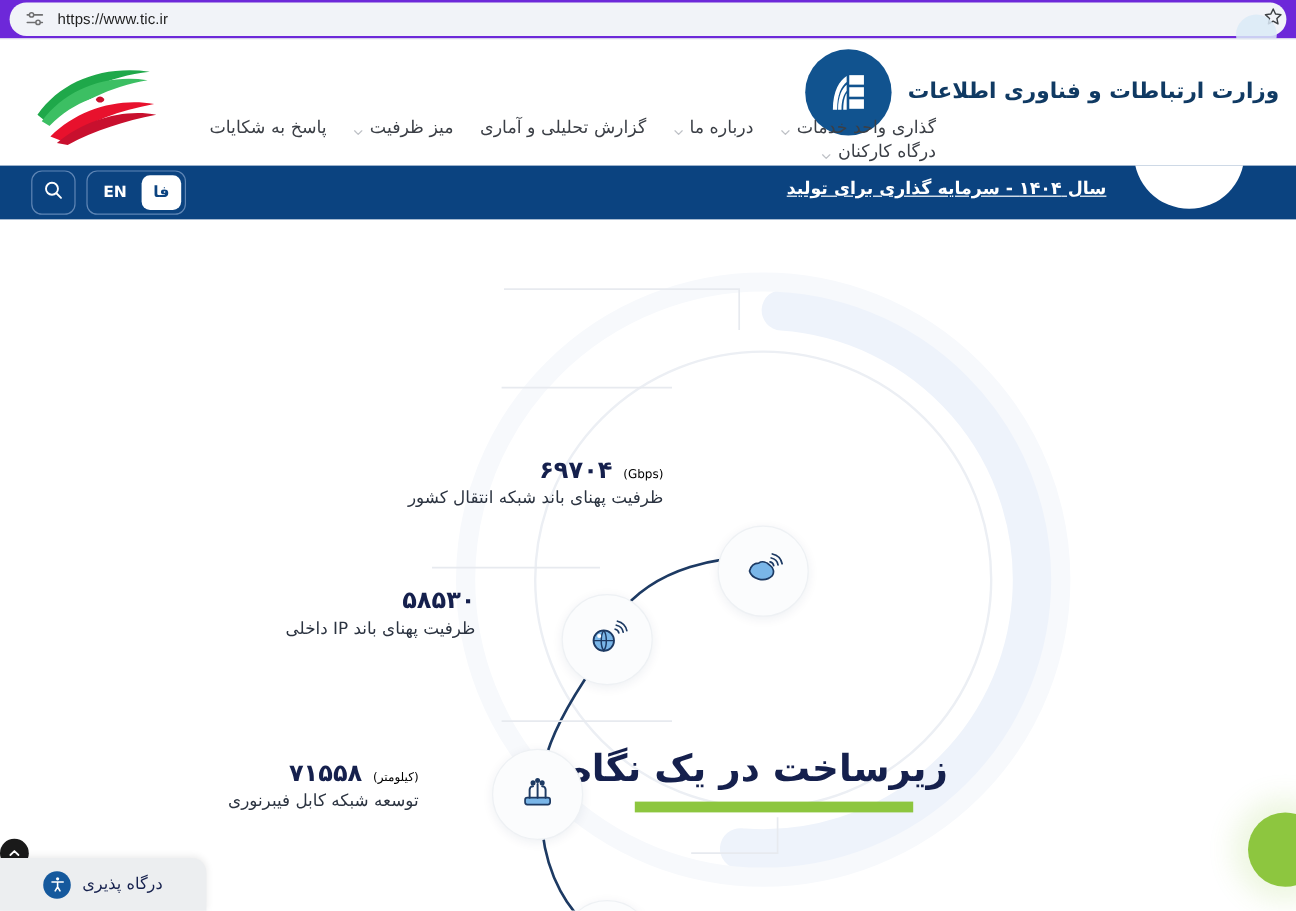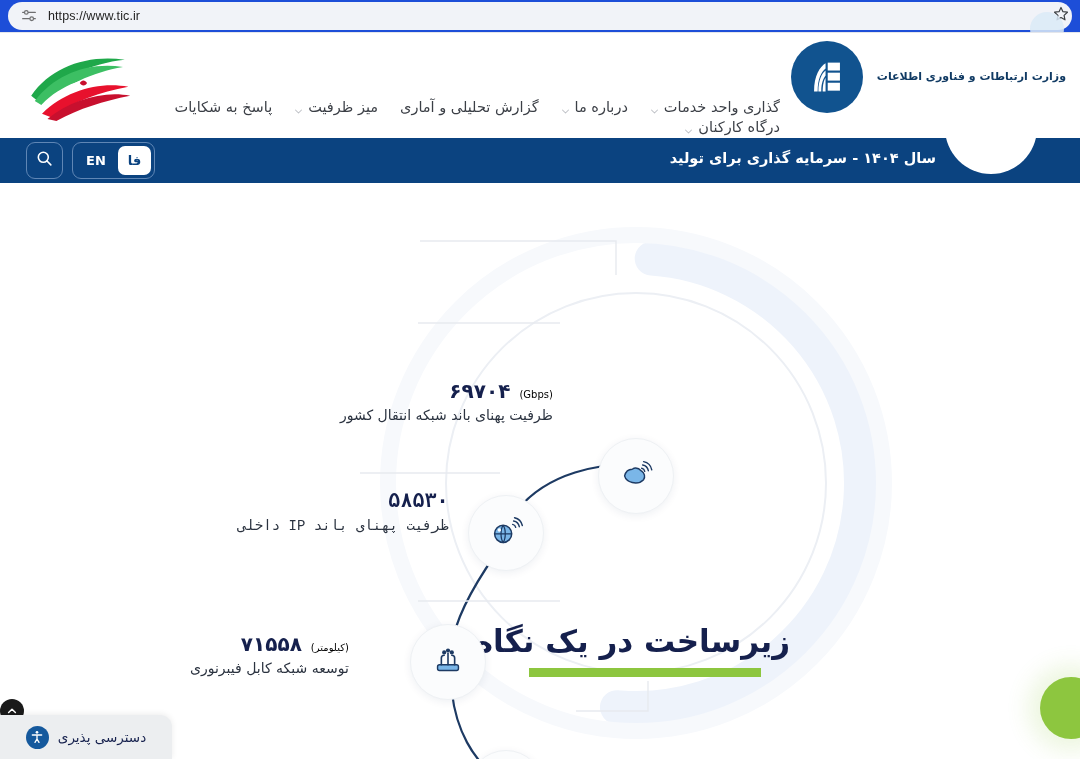--- a/index.html
+++ b/index.html
@@ -11,21 +11,21 @@
     font-family: "DejaVu Sans", "Liberation Sans", sans-serif;
     background: #ffffff;
   }
 
   
   .browser-bar {
     position: absolute;
     top: 0; left: 0;
     width: 1080px;
     height: 32px;
-    background: #1d4ed8;
+    background: #6d28d9;
     display: flex;
     align-items: center;
     direction: ltr;
   }
   .url-pill {
     position: absolute;
     left: 8px; top: 2px;
     width: 1064px; height: 28px;
     background: #f1f3f8;
     border-radius: 14px;
@@ -87,21 +87,21 @@
     align-items: center;
     justify-content: center;
     flex: 0 0 72px;
   }
   .brand-text {
     text-align: center;
     line-height: 1.55;
     color: #103a63;
   }
   .brand-text div {
-    font-size: 11px;
+    font-size: 18px;
     font-weight: 700;
     white-space: nowrap;
     letter-spacing: -.3px;
   }
   .brand-text .l2 { font-size: 14.5px; }
 
   .nav {
     position: absolute;
     right: 300px; top: 64px;
     width: 640px;
@@ -145,26 +145,27 @@
   }
   .bar-notch {
     position: absolute;
     left: 945px; top: -56px;
     width: 92px; height: 92px;
     border-radius: 50%;
     background: #ffffff;
   }
   .bar-slogan {
     position: absolute;
-    right: 144px; top: 12px;
+    right: 158px; top: 12px;
     font-size: 14.5px;
     font-weight: 700;
     color: #ffffff;
     white-space: nowrap;
     letter-spacing: .2px;
+    text-decoration: underline;
   }
   .search-btn {
     position: absolute;
     left: 26px; top: 142px;
     width: 37px; height: 37px;
     border: 1px solid #5f86b5;
     border-radius: 9px;
     background: transparent;
     display: flex;
     align-items: center;
@@ -255,21 +256,21 @@
     white-space: nowrap;
   }
   .stat .label {
     font-size: 14px;
     color: #2b3340;
     white-space: nowrap;
     margin-top: 4px;
   }
   .s1 { left: 340px; top: 196px; text-align: right; }
   .s1 .row { justify-content: flex-start; }
-  .s2 { left: 238px; top: 305px; text-align: center; font-family: Liberation Mono, monospace; }
+  .s2 { left: 238px; top: 305px; text-align: center; }
   .s3 { left: 190px; top: 449px; text-align: right; }
 
   
   .node {
     position: absolute;
     width: 76px; height: 76px;
     border-radius: 50%;
     background: #fbfcfd;
     border: 1px solid #eef1f4;
     box-shadow: 0 2px 9px rgba(20,40,80,.07);
@@ -550,20 +551,20 @@
 
 <div class="scroll-top">
   <span>
     <svg viewBox="0 0 16 16" width="12" height="12">
       <path d="M3.5 10 L8 5.6 L12.5 10" fill="none" stroke="#ffffff" stroke-width="2" stroke-linecap="round" stroke-linejoin="round"></path>
     </svg>
   </span>
 </div>
 
 <div class="a11y-widget">
-  <span class="a11y-label">دسترسی پذیری</span>
+  <span class="a11y-label">درگاه پذیری</span>
   <span class="a11y-icon">
     <svg viewBox="0 0 24 24" width="16" height="16">
       <circle cx="12" cy="5" r="2" fill="#ffffff"></circle>
       <path d="M5 9 h14 M12 9 v6 M12 15 l-3 5 M12 15 l3 5" fill="none" stroke="#ffffff" stroke-width="2" stroke-linecap="round"></path>
     </svg>
   </span>
 </div>
 
 </body></html>

